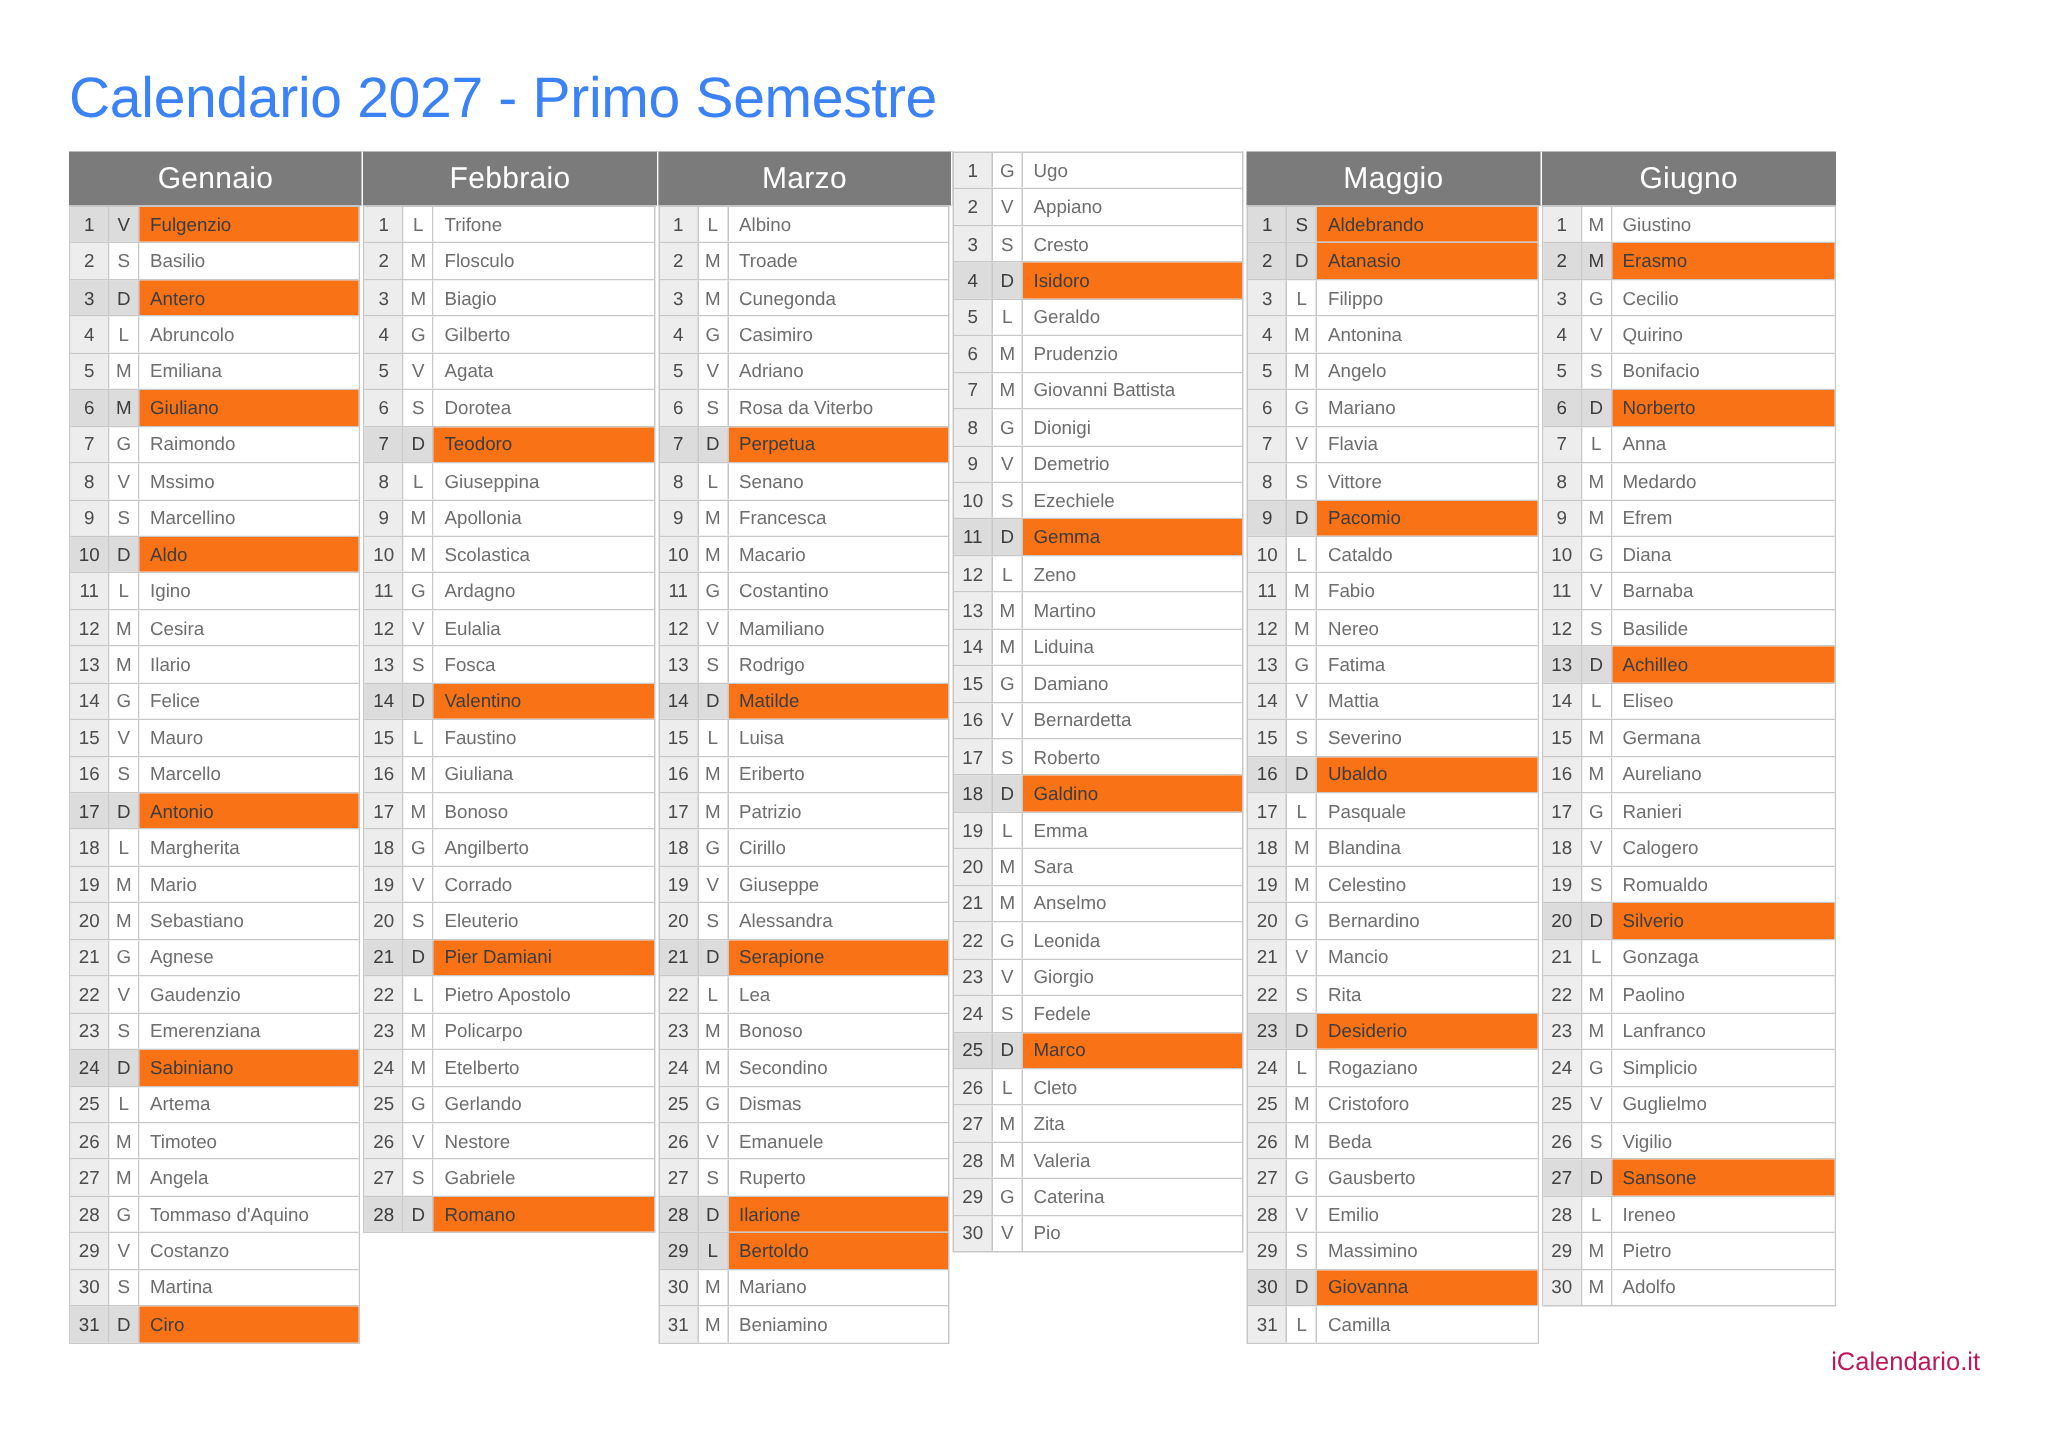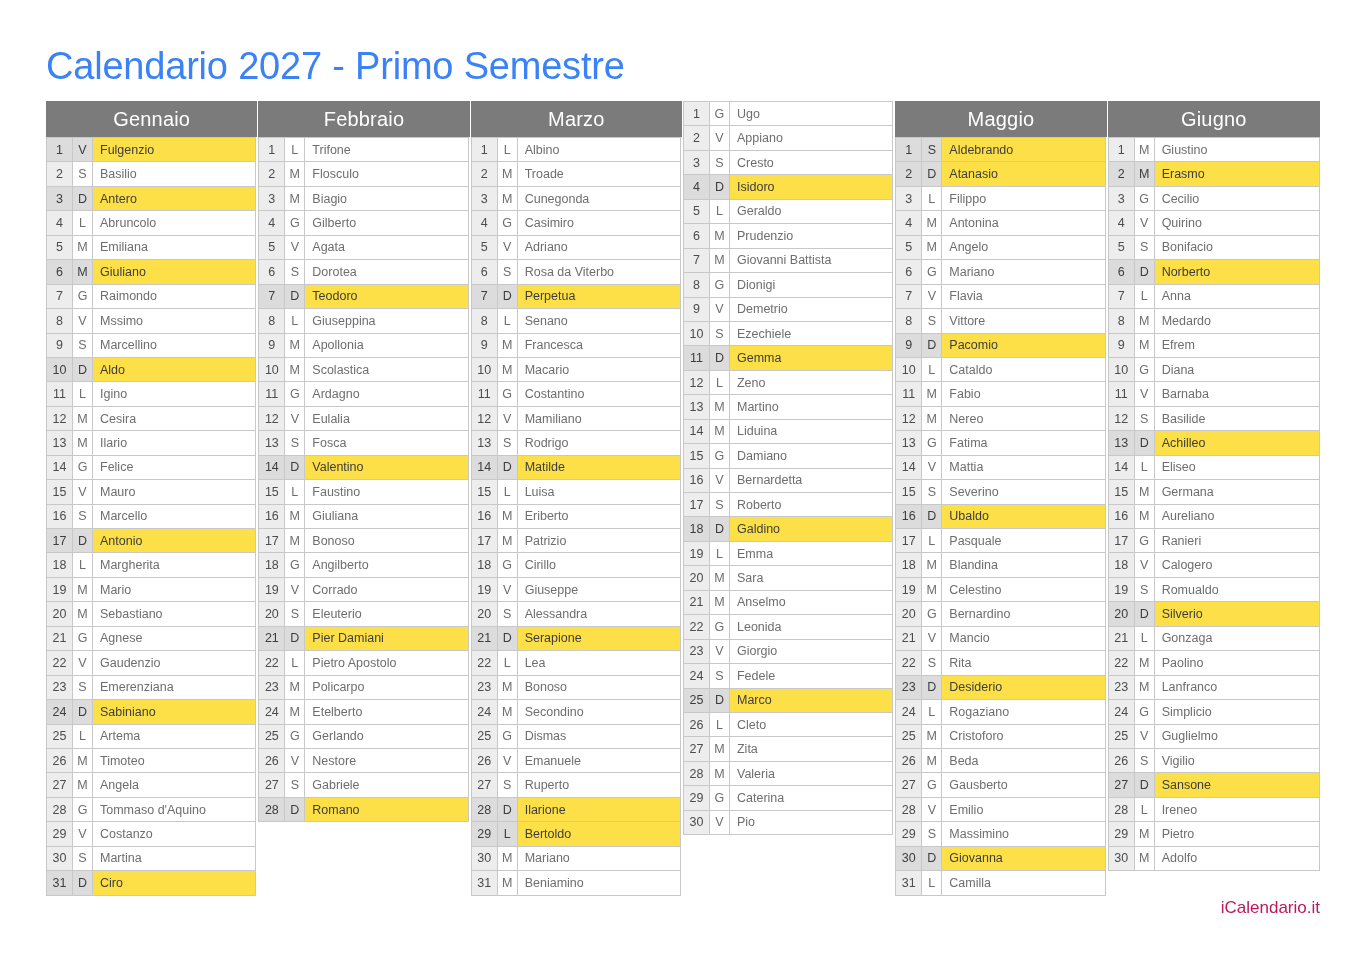--- a/index.html
+++ b/index.html
@@ -29,21 +29,21 @@
     color: #3b82f6;
     letter-spacing: -0.2px;
     white-space: nowrap;
   }
 
   
   .calendar {
     position: absolute;
     left: 46px;
     top: 101px;
-    width: 1274px;
+    width: 1178px;
     display: flex;
     flex-direction: row;
     align-items: flex-start;
   }
   .month-col {
     width: 212.33px;
     box-sizing: border-box;
     display: flex;
     flex-direction: column;
   }
@@ -123,21 +123,21 @@
   
   .day-row.holiday .c-num {
     background: #dcdcdc;
     color: #3d3d3d;
   }
   .day-row.holiday .c-dow {
     background: #dcdcdc;
     color: #3d3d3d;
   }
   .day-row.holiday .c-name {
-    background: #fde047;
+    background: #f97316;
     color: #3d3d3d;
   }
 
   
   .footer {
     position: absolute;
     right: 46px;
     top: 898px;
     font-size: 17px;
     color: #be185d;

